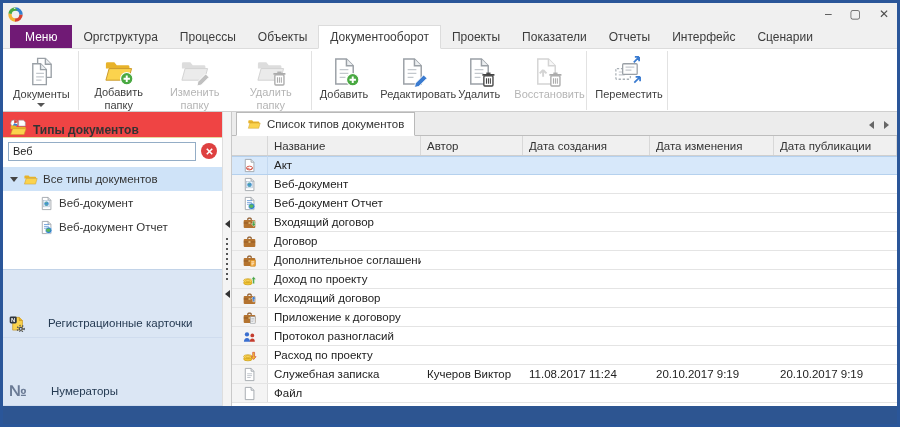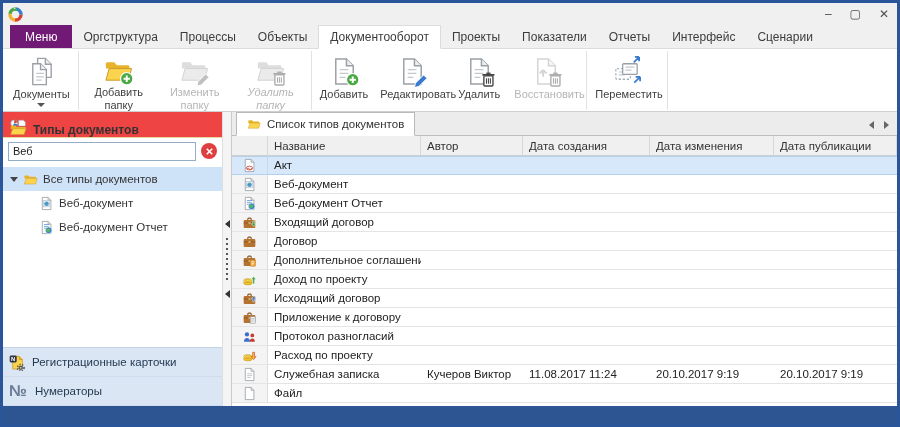--- a/index.html
+++ b/index.html
@@ -47,22 +47,22 @@
                      font-family:"Liberation Sans", sans-serif; color:#222; outline:none; }
   .clear-btn { width:16px; height:16px; border-radius:50%; background:#de4040; flex:none;
                display:flex; align-items:center; justify-content:center; }
   .sb-tree { flex:1; padding-top:3px; font-size:11.5px; color:#333; overflow:hidden; }
   .tree-item { height:24px; display:flex; align-items:center; gap:5px; padding-left:7px; white-space:nowrap; }
   .tree-item.selected { background:#cfe3f8; }
   .tree-item.child { padding-left:36px; }
   .expander { width:0; height:0; border-left:4px solid transparent; border-right:4px solid transparent;
               border-top:5px solid #444; flex:none; }
   .sb-sections { flex:none; background:#dbe6f4; border-top:1px solid #c2d3e8; }
-  .sb-section { height:29px; display:flex; align-items:center; gap:7px; padding:0 5px;
-                font-size:11.5px; color:#253a52; border-bottom:1px solid #cfdcee; }
+  .sb-section { height:29px; display:flex; align-items:center; gap:23px; padding:0 5px;
+                font-size:11.5px; color:#253a52; border-bottom:1px solid #cfdcee;margin-top:39px; }
   .num-icon { font-size:16px; font-weight:bold; color:#6b7b95; line-height:1; width:20px; text-align:center; }
 
   
   .splitter { width:10px; flex:none; background:#f4f4f4; border-left:1px solid #dedede; border-right:1px solid #c9c9c9;
               display:flex; flex-direction:column; align-items:center; justify-content:center; gap:10px; }
   .spl-tri { width:0; height:0; border-top:4px solid transparent; border-bottom:4px solid transparent;
              border-right:5px solid #333; }
   .spl-grip { width:2px; height:42px; background-image:repeating-linear-gradient(#555 0 2px, transparent 2px 5px); }
 
   
@@ -174,21 +174,21 @@
           <span class="ricon">
             <svg viewBox="0 0 32 32" width="31" height="31">
               <path d="M3 25V9a1.5 1.5 0 0 1 1.5-1.5h7.2l2.5 3h11.6A1.5 1.5 0 0 1 27.3 12v2H3z" fill="#e8b32a"></path>
               <path d="M6.3 14h23.2l-3.3 12H3z" fill="#fbd34d" stroke="#c9992a"></path>
               <rect x="20.5" y="20.5" width="9.4" height="10.5" rx="1" fill="#fff" stroke="#444" stroke-width="1.4"></rect>
               <path d="M19 19.5h12.4" stroke="#444" stroke-width="1.8"></path>
               <path d="M23 17.8h4.4" stroke="#444" stroke-width="1.4"></path>
               <path d="M23.2 23v5.6M25.2 23v5.6M27.2 23v5.6" stroke="#444" stroke-width="1.1"></path>
             </svg>
           </span>
-          <span style="max-width: 64px; font-style: italic;">Удалить папку</span>
+          <span style="max-width: 64px;">Удалить папку</span>
         </div>
       </div>
       <div class="rgroup">
         <div class="rbtn">
           <span class="ricon">
             <svg viewBox="0 0 32 32" width="31" height="31">
               <path d="M7 3h11l7 7v19H7z" fill="#fff" stroke="#9aa0a6" stroke-width="1.5"></path>
               <path d="M18 3v7h7" fill="#eceff1" stroke="#9aa0a6" stroke-width="1.5"></path>
               <path d="M11 14h9M11 18h9M11 22h6" stroke="#c3c8cd" stroke-width="1.4" fill="none"></path>
               <circle cx="24.5" cy="24.5" r="6.4" fill="#49a942" stroke="#fff" stroke-width="1.2"></circle>

